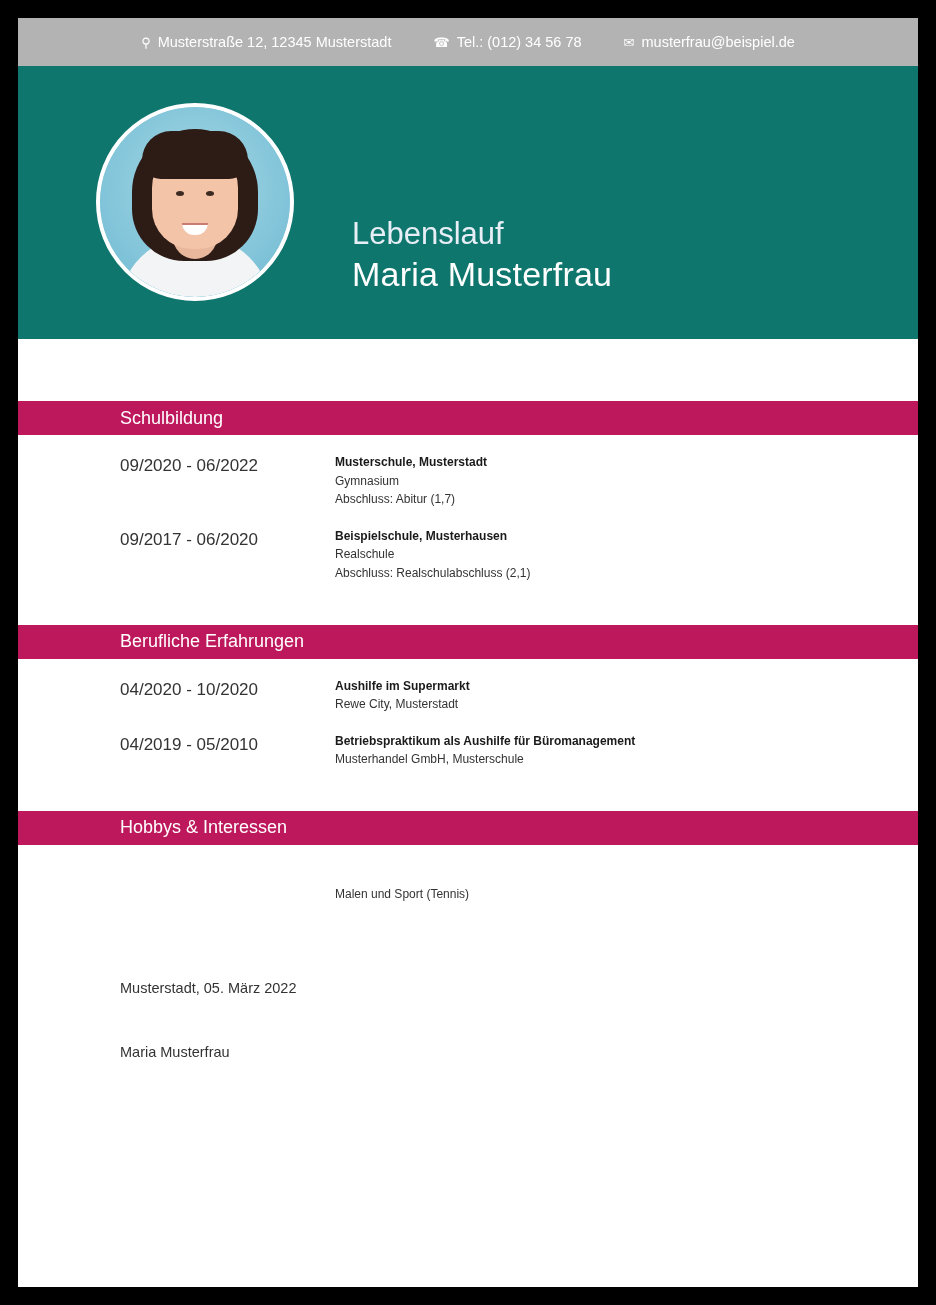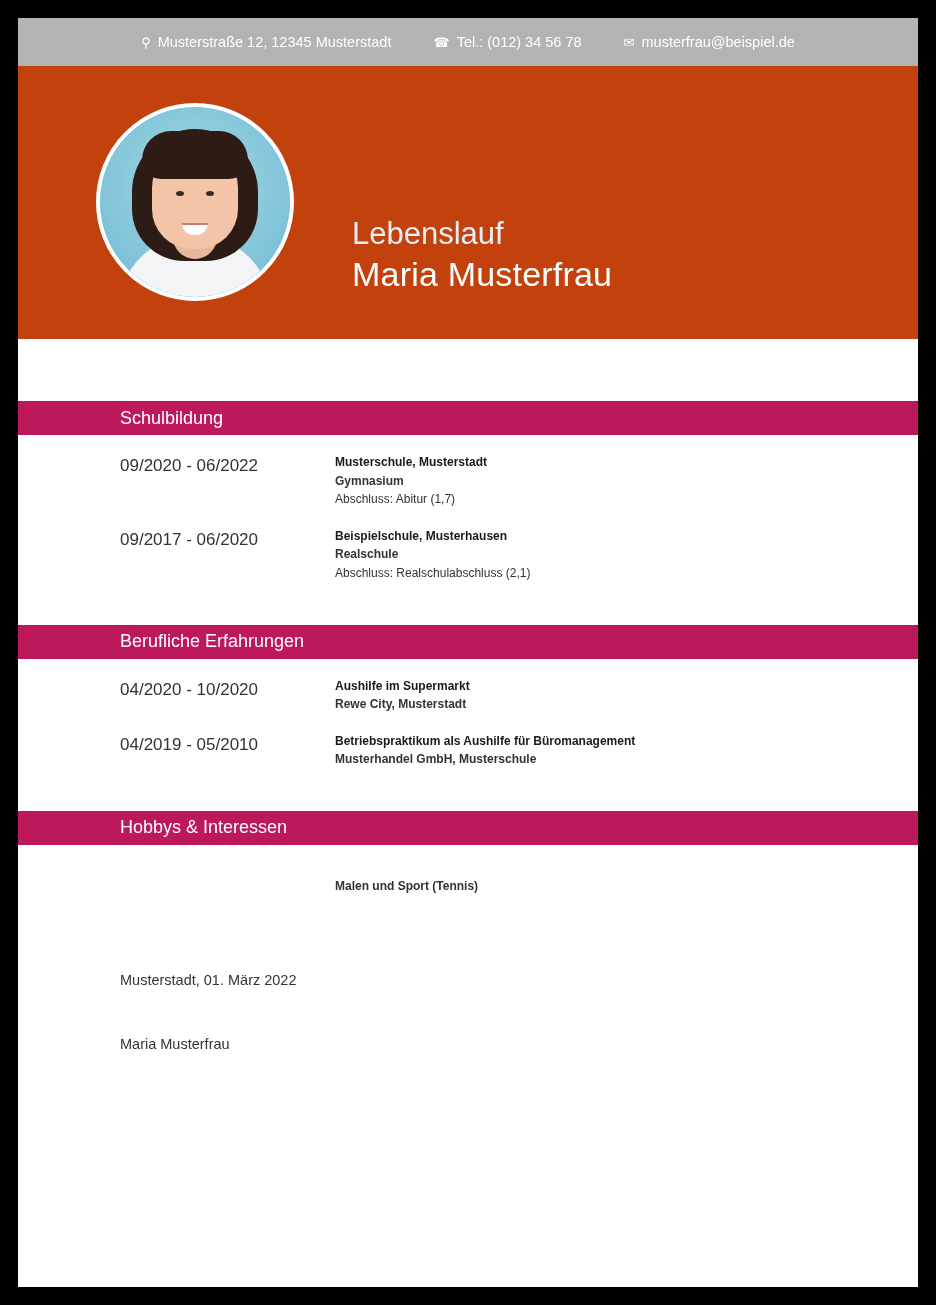--- a/index.html
+++ b/index.html
@@ -43,21 +43,21 @@
   }
   .contact-item .ic {
     font-size: 13px;
     line-height: 1;
     display: inline-block;
   }
 
   
   .header {
     height: 273px;
-    background: #c2410c;
+    background: #0f766e;
     position: relative;
   }
   .photo-wrap {
     position: absolute;
     left: 78px;
     top: 37px;
     width: 198px;
     height: 198px;
     border-radius: 50%;
     border: 4px solid #ffffff;
@@ -192,21 +192,21 @@
     color: #333333;
     line-height: 1.55;
   }
   .entry-main {
     flex: 1;
     font-size: 12px;
     color: #333333;
     line-height: 1.55;
   }
   .entry-main .t1 { font-weight: bold; color: #1a1a1a; }
-  .entry-main .t2 { font-weight: bold; }
+  .entry-main .t2 { font-weight: normal; }
   .entry-main .t3 { font-weight: normal; }
 
   .gap-after-section { height: 14px; }
 
   
   .sign-block {
     padding-left: 102px;
     font-size: 14.5px;
     color: #333333;
   }
@@ -293,27 +293,27 @@
         <div class="t1">Betriebspraktikum als Aushilfe für Büromanagement</div>
         <div class="t2">Musterhandel GmbH, Musterschule</div>
       </div>
     </div>
   </div>
 
   <div class="gap-after-section"></div>
 
   <div class="section-title">Hobbys &amp; Interessen</div>
   <div class="section-body">
-    <div class="entry" style="margin-top:14px;">
+    <div class="entry" style="margin-top:22px;">
       <div class="entry-date"></div>
       <div class="entry-main">
         <div class="t2">Malen und Sport (Tennis)</div>
       </div>
     </div>
   </div>
 
   <div class="sign-block">
-    <div class="sign-place">Musterstadt, 01. März 2022</div>
+    <div class="sign-place">Musterstadt, 05. März 2022</div>
     <div class="sign-name">Maria Musterfrau</div>
   </div>
 
   <div class="tail"></div>
 </div>
 
 </body></html>

